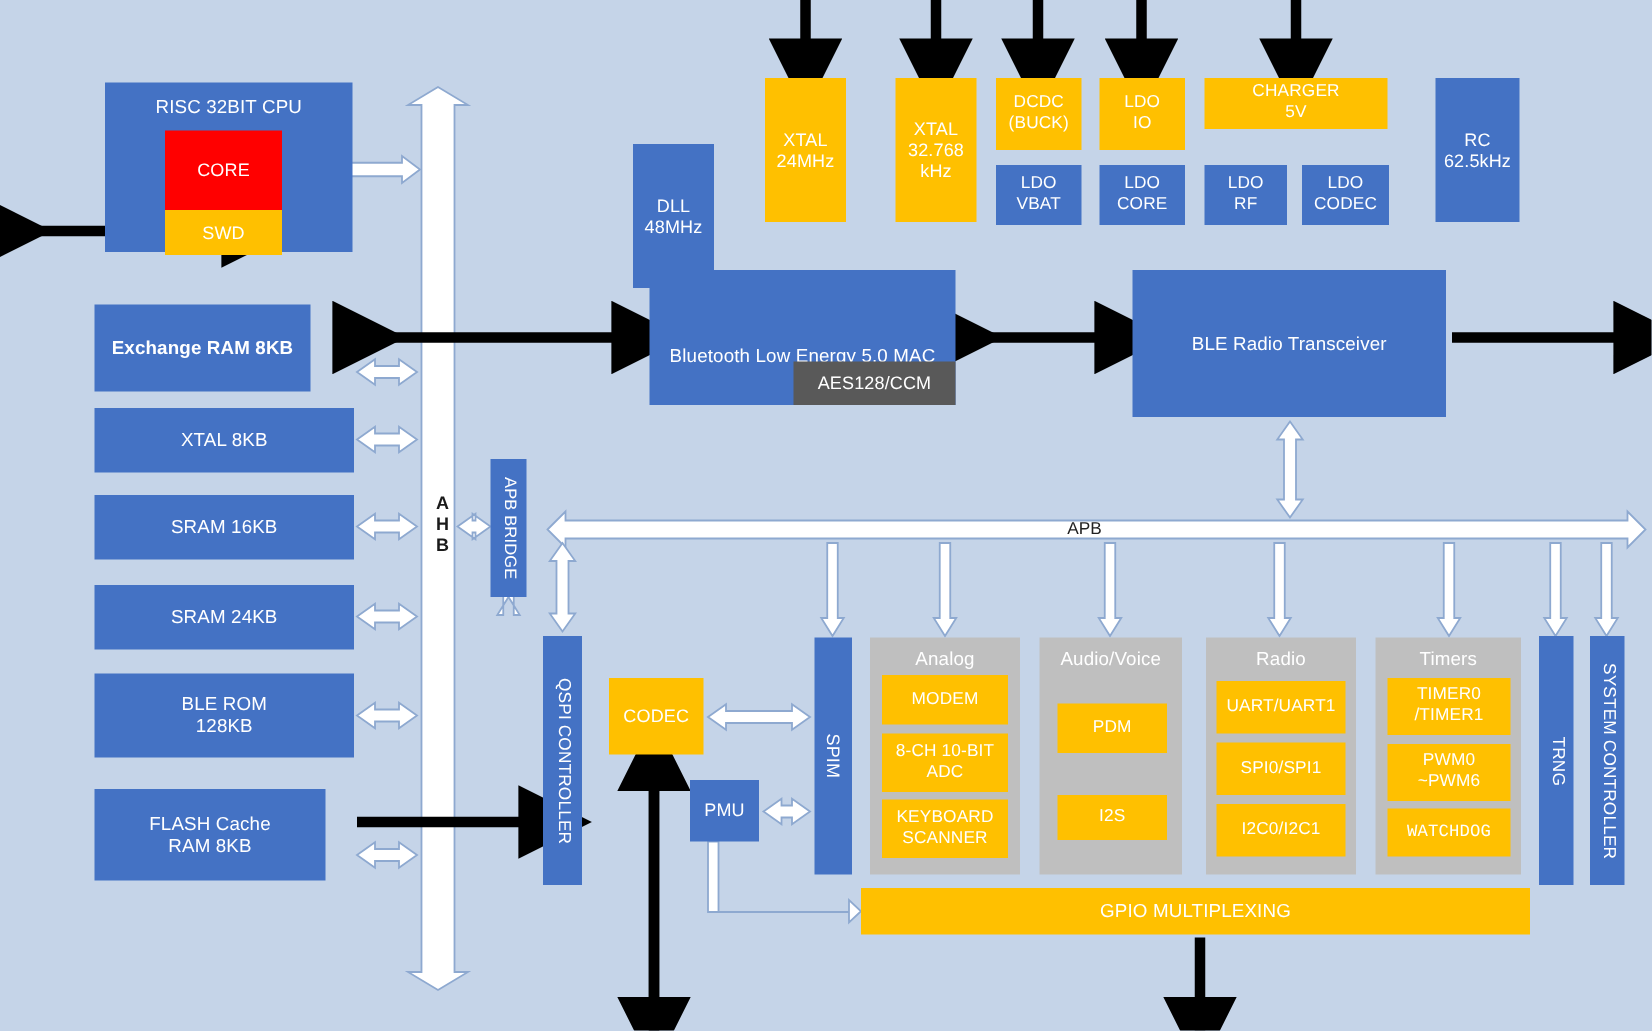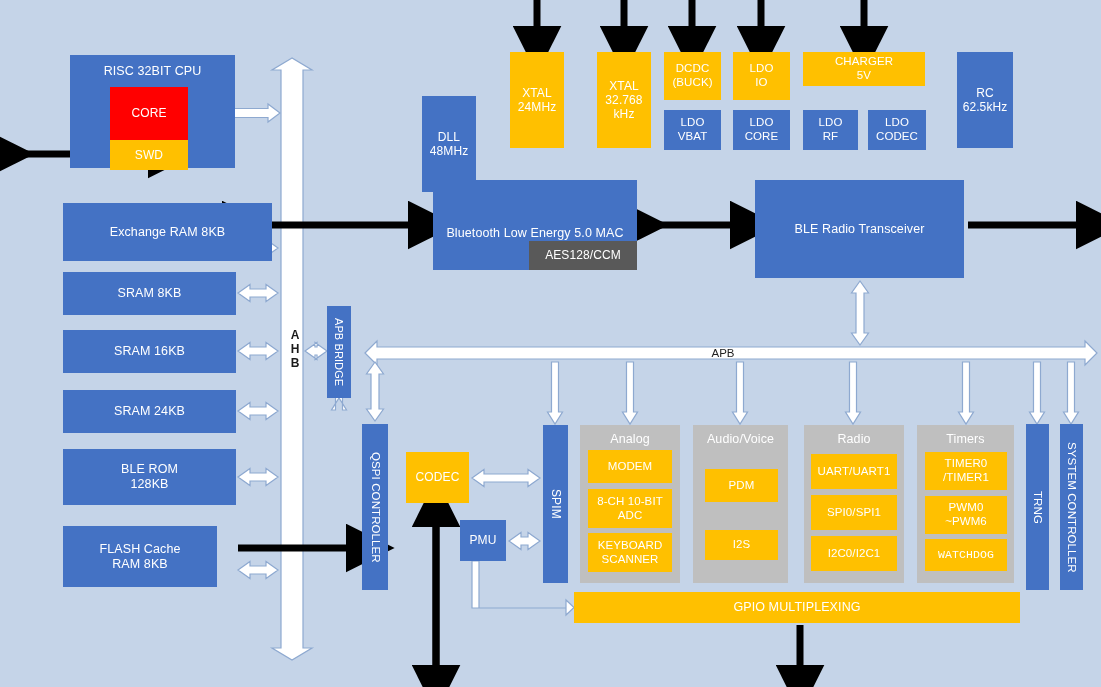--- a/index.html
+++ b/index.html
@@ -98,25 +98,25 @@
   <div class="blk blue cpu-box" style="left:70px;top:55px;width:165px;height:113px;font-size:12.5px;">
     <span>RISC 32BIT CPU</span>
   </div>
   <div class="blk red" style="left:110px;top:87px;width:78px;height:53px;font-size:12px;">
     <span>CORE</span>
   </div>
   <div class="blk gold" style="left:110px;top:140px;width:78px;height:30px;font-size:12px;">
     <span>SWD</span>
   </div>
 
-  <div class="blk blue" style="left:63px;top:203px;width:209px;height:58px;font-size:12.5px;">
+  <div class="blk blue" style="left:63px;top:203px;width:144px;height:58px;font-size:12.5px;font-weight:bold;">
     <span>Exchange RAM  8KB</span>
   </div>
   <div class="blk blue" style="left:63px;top:272px;width:173px;height:43px;font-size:12.5px;">
-    <span>SRAM 8KB</span>
+    <span>XTAL 8KB</span>
   </div>
   <div class="blk blue" style="left:63px;top:330px;width:173px;height:43px;font-size:12.5px;">
     <span>SRAM 16KB</span>
   </div>
   <div class="blk blue" style="left:63px;top:390px;width:173px;height:43px;font-size:12.5px;">
     <span>SRAM 24KB</span>
   </div>
   <div class="blk blue" style="left:63px;top:449px;width:173px;height:56px;font-size:12.5px;">
     <span>BLE ROM
 128KB</span>
@@ -180,21 +180,21 @@
   </div>
   <div class="blk blue" style="left:803px;top:110px;width:55px;height:40px;font-size:11.5px;">
     <span>LDO
 RF</span>
   </div>
   <div class="blk blue" style="left:868px;top:110px;width:58px;height:40px;font-size:11.5px;">
     <span>LDO
 CODEC</span>
   </div>
 
-  <div class="blk blue" style="left:433px;top:180px;width:204px;height:90px;font-size:12.5px;align-items:center;padding-top:16px;">
+  <div class="blk blue" style="left:433px;top:180px;width:204px;height:90px;font-size:12.5px;align-items:flex-start;padding-top:50px;">
     <span>Bluetooth Low Energy 5.0 MAC</span>
   </div>
   <div class="blk dgray" style="left:529px;top:241px;width:108px;height:29px;font-size:12px;">
     <span>AES128/CCM</span>
   </div>
 
   <div class="blk blue" style="left:755px;top:180px;width:209px;height:98px;font-size:12.5px;">
     <span>BLE Radio Transceiver</span>
   </div>
 

